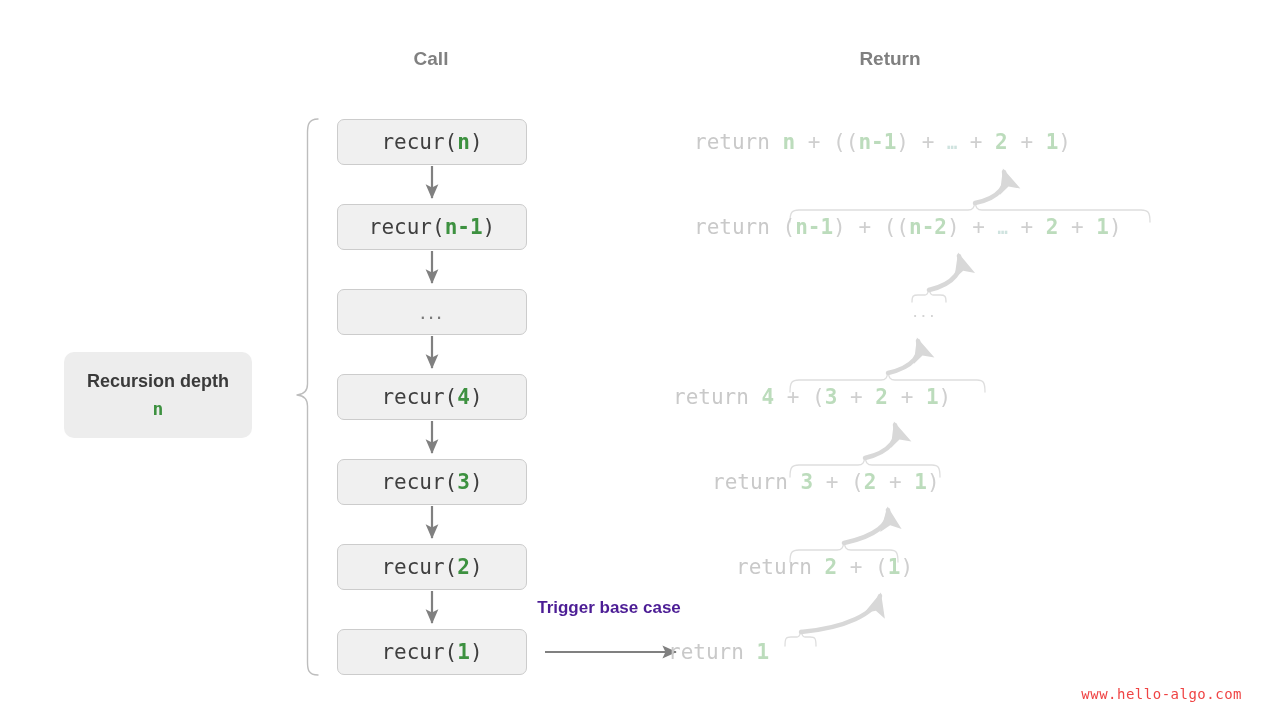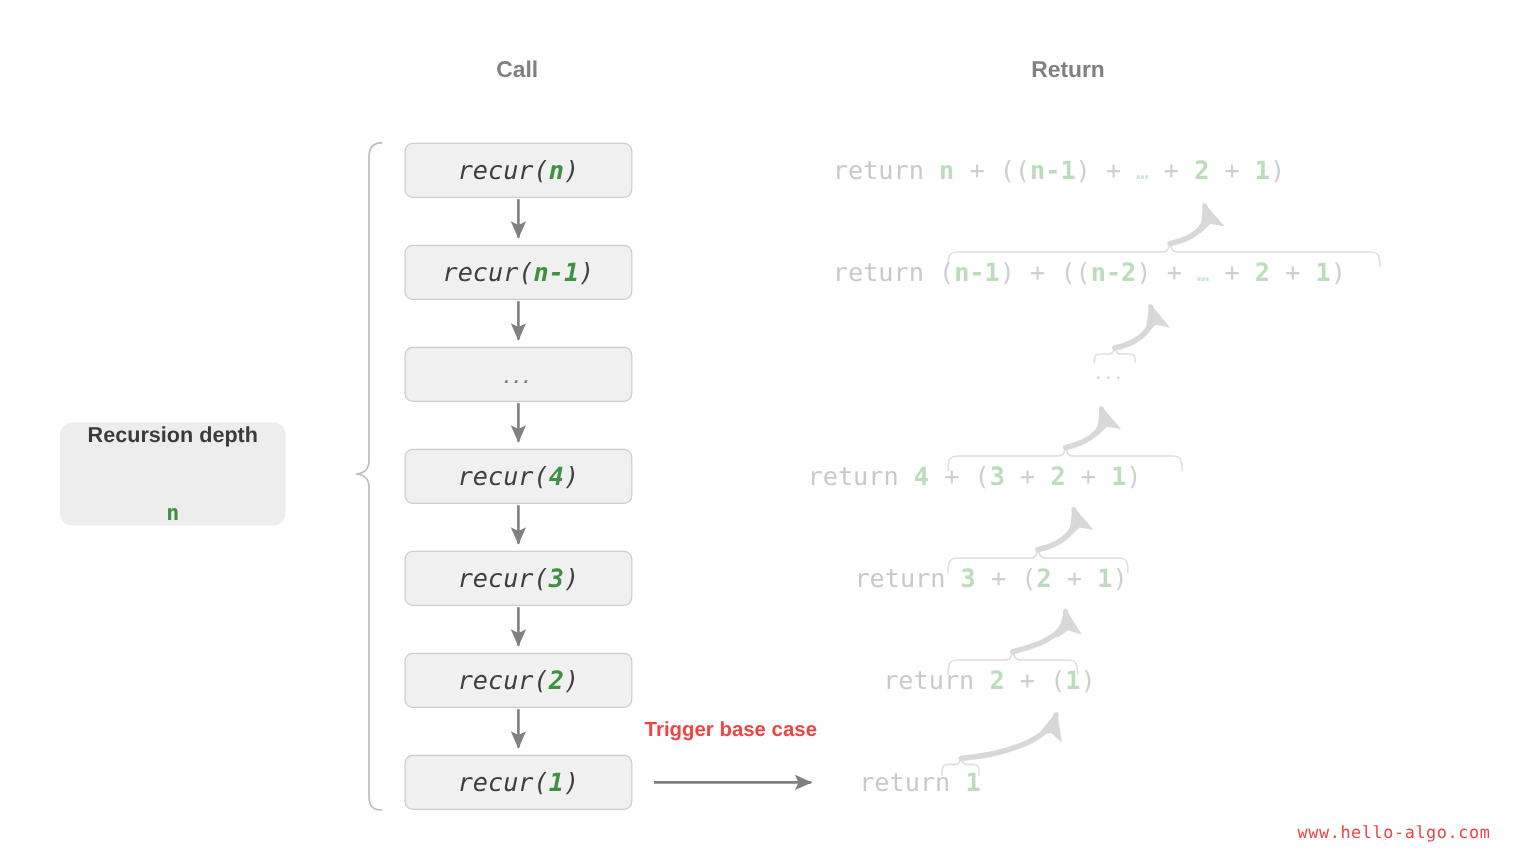--- a/index.html
+++ b/index.html
@@ -42,21 +42,20 @@
     border: 1.5px solid #cccccc;
     border-radius: 7px;
     box-sizing: border-box;
     display: flex;
     align-items: center;
     justify-content: center;
     font-family: "DejaVu Sans Mono", "Liberation Mono", monospace;
     font-size: 21px;
     color: #3f3f3f;
     letter-spacing: 0px;
-    font-style: italic;
   }
   .call-box .arg {
     color: #3d9140;
     font-weight: bold;
   }
   .call-box.ellipsis {
     font-family: "Liberation Sans", sans-serif;
     font-size: 22px;
     color: #7a7a7a;
     letter-spacing: 2px;
@@ -84,51 +83,51 @@
     position: absolute;
     font-family: "Liberation Sans", sans-serif;
     font-size: 19px;
     color: #d4d4d4;
     letter-spacing: 3px;
     transform: translate(-50%, -50%);
     white-space: nowrap;
   }
   .depth-box {
     position: absolute;
-    left: 50px;
+    left: 64px;
     top: 352px;
     width: 188px;
     height: 86px;
     background: #ededed;
     border-radius: 10px;
     box-sizing: border-box;
     display: flex;
     flex-direction: column;
     align-items: center;
-    justify-content: space-between;
+    justify-content: center;
     gap: 6px;
   }
   .depth-title {
     font-family: "Liberation Sans", sans-serif;
     font-weight: bold;
     font-size: 18px;
     color: #3a3a3a;
   }
   .depth-value {
     font-family: "DejaVu Sans Mono", "Liberation Mono", monospace;
     font-weight: bold;
     font-size: 18px;
     color: #3d9140;
   }
   .trigger-label {
     position: absolute;
     font-family: "Liberation Sans", sans-serif;
     font-weight: bold;
     font-size: 17px;
-    color: #ef4444;
+    color: #4c1d95;
     white-space: nowrap;
     transform: translateX(-50%);
   }
   .watermark {
     position: absolute;
     right: 38px;
     bottom: 18px;
     font-family: "DejaVu Sans Mono", "Liberation Mono", monospace;
     font-size: 14px;
     color: #ef4444;
@@ -245,21 +244,21 @@
         <span>)</span>
       </div>
     </div>
 
   <div id="return-column">
       <div class="ret-line" style="left: 694px; top: 142px;"><span class="kw">return </span><span class="num">n</span><span class="expr"> + </span><span class="expr">((</span><span class="num">n-1</span><span class="expr">) + </span><span class="dots">…</span><span class="expr"> + </span><span class="num">2</span><span class="expr"> + </span><span class="num">1</span><span class="expr">)</span></div>
       <div class="ret-line" style="left: 694px; top: 227px;"><span class="kw">return </span><span class="expr">(</span><span class="num">n-1</span><span class="expr">) + </span><span class="expr">((</span><span class="num">n-2</span><span class="expr">) + </span><span class="dots">…</span><span class="expr"> + </span><span class="num">2</span><span class="expr"> + </span><span class="num">1</span><span class="expr">)</span></div>
       <div class="ret-line" style="left: 673px; top: 397px;"><span class="kw">return </span><span class="num">4</span><span class="expr"> + </span><span class="expr">(</span><span class="num">3</span><span class="expr"> + </span><span class="num">2</span><span class="expr"> + </span><span class="num">1</span><span class="expr">)</span></div>
       <div class="ret-line" style="left: 712px; top: 482px;"><span class="kw">return </span><span class="num">3</span><span class="expr"> + </span><span class="expr">(</span><span class="num">2</span><span class="expr"> + </span><span class="num">1</span><span class="expr">)</span></div>
       <div class="ret-line" style="left: 736px; top: 567px;"><span class="kw">return </span><span class="num">2</span><span class="expr"> + </span><span class="expr">(</span><span class="num">1</span><span class="expr">)</span></div>
-      <div class="ret-line" style="left: 716px; top: 652px;"><span class="kw">return </span><span class="num">1</span></div>
+      <div class="ret-line" style="left: 668px; top: 652px;"><span class="kw">return </span><span class="num">1</span></div>
     </div>
 
   <div class="ret-dots" id="ret-ellipsis" style="left: 925px; top: 311px;">...</div>
 
   <div class="trigger-label" style="left:609px; top:598px;">Trigger base case</div>
 
   <div class="watermark">www.hello-algo.com</div>
 
 </div>
 

